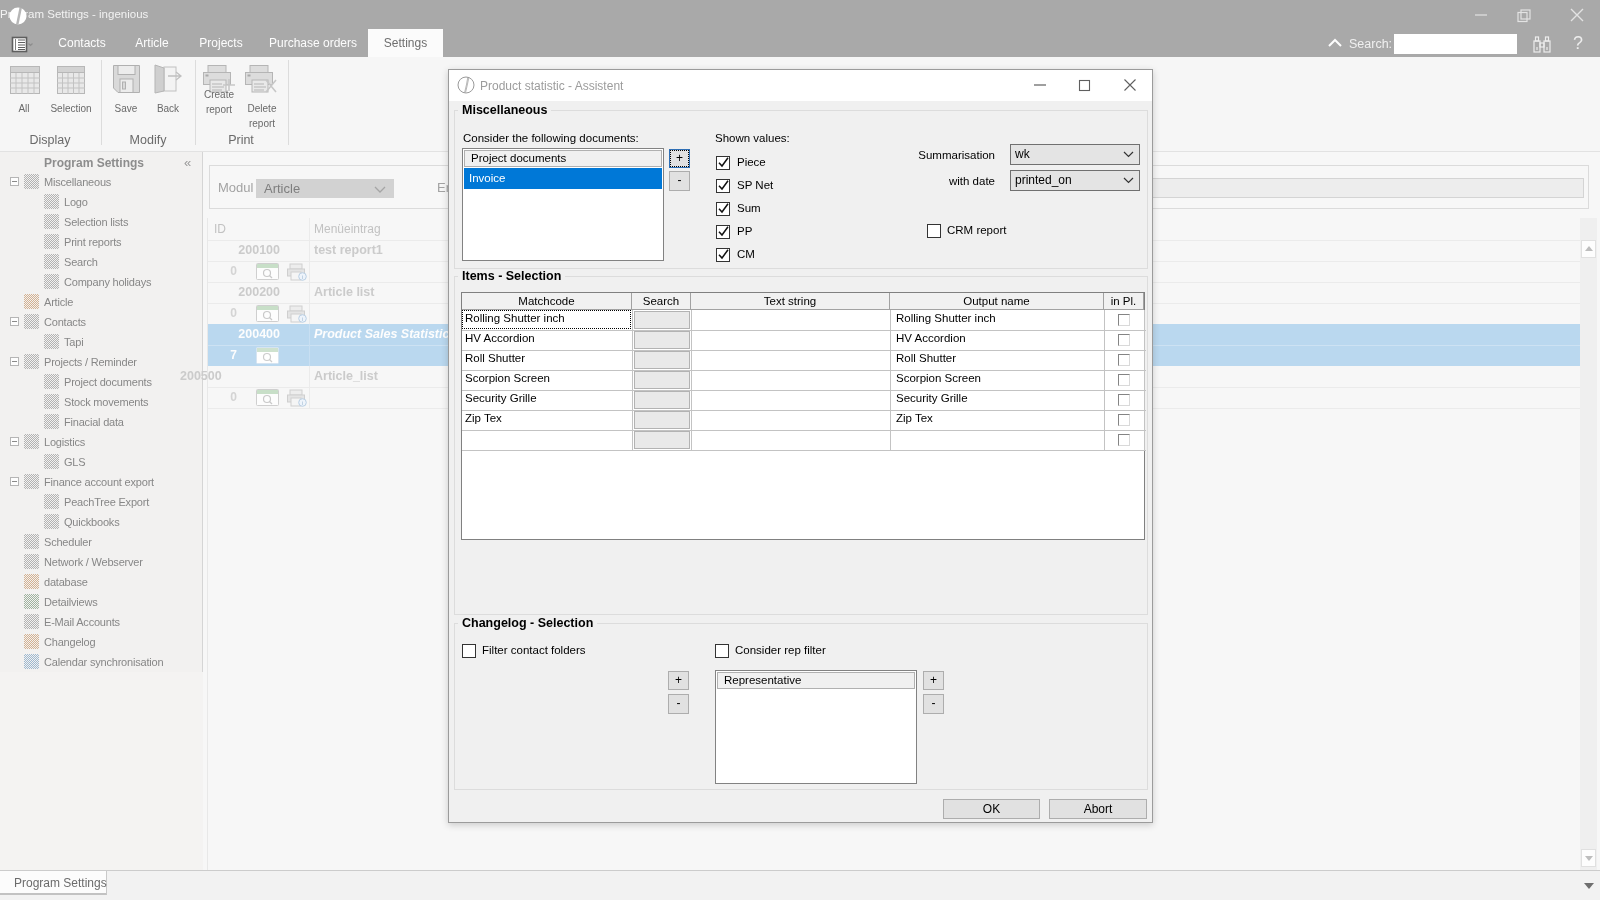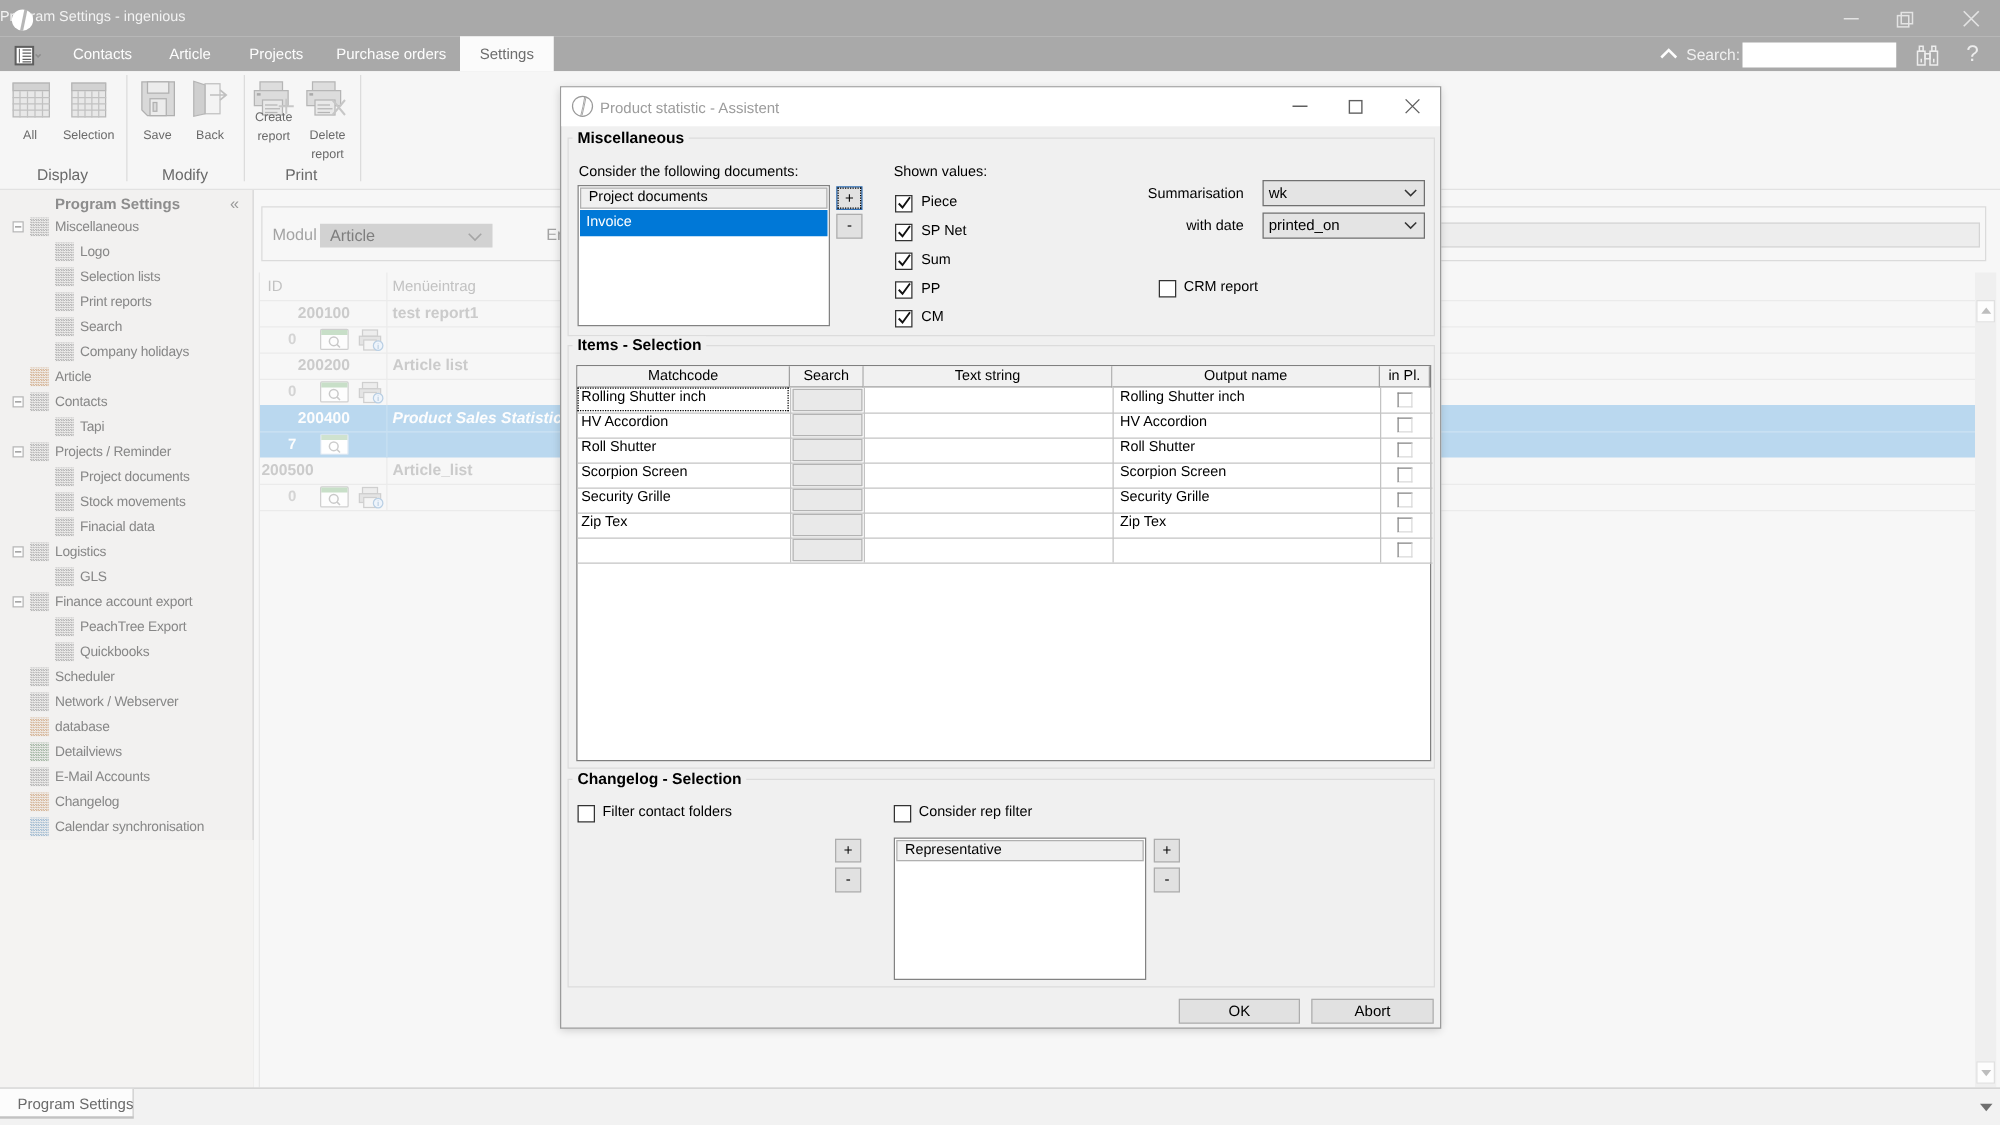--- a/index.html
+++ b/index.html
@@ -281,21 +281,21 @@
 <div class="abs selrow" style="left:208px;top:324px;width:1372px;height:42px;"></div>
 <div class="abs" style="left:208px;top:345px;width:1372px;height:1px;background:#cde2f3;"></div>
 <div class="abs" style="left:309px;top:324px;width:1px;height:42px;background:#c8dff2;"></div>
 <div class="dis-num" style="left:180px;top:243px;width:100px;text-align:right;">200100</div>
 <div class="dis-txt" style="left:314px;top:243px;">test report1</div>
 <div class="dis-num" style="left:180px;top:285px;width:100px;text-align:right;">200200</div>
 <div class="dis-txt" style="left:314px;top:285px;">Article list</div>
 <div class="dis-num" style="left:180px;top:327px;width:100px;text-align:right;color:#fdfdfd;">200400</div>
 <div class="dis-txt" style="left:314px;top:327px;color:#fdfdfd;font-style:italic;">Product Sales Statistic</div>
 <div class="dis-num" style="left:180px;top:348px;width:57px;text-align:right;font-size:12px;color:#fdfdfd;">7</div>
-<div class="dis-num" style="left:180px;top:369px;width:100px;text-align:center;">200500</div>
+<div class="dis-num" style="left:180px;top:369px;width:100px;text-align:left;">200500</div>
 <div class="dis-txt" style="left:314px;top:369px;">Article_list</div>
 
 <div class="dis-num" style="left:180px;top:264px;width:57px;text-align:right;font-size:12px;color:#d4d4d4;">0</div>
 <div class="dis-num" style="left:180px;top:306px;width:57px;text-align:right;font-size:12px;color:#d4d4d4;">0</div>
 <div class="dis-num" style="left:180px;top:390px;width:57px;text-align:right;font-size:12px;color:#d4d4d4;">0</div>
 
 <svg class="abs" style="left:256px;top:263px;" width="54" height="18" viewBox="0 0 54 18">
   <rect x="0.5" y="0.5" width="22" height="16" rx="1" fill="#fdfdfd" stroke="#cfcfcf"></rect>
   <rect x="1" y="1" width="21" height="4" fill="#c8dfc8"></rect>
   <circle cx="11" cy="10" r="3.5" fill="none" stroke="#c9c9c9" stroke-width="1.2"></circle>
@@ -418,21 +418,21 @@
   <div class="combo" style="left:561px;top:100px;width:130px;">printed_on<svg width="11" height="7" viewBox="0 0 11 7">
         <path d="M1 1 L5.5 5.5 L10 1" fill="none" stroke="#333" stroke-width="1.2"></path>
       </svg></div>
   <svg class="abs" style="left:478px;top:154px;" width="14" height="14" viewBox="0 0 14 14">
       <rect x="0.5" y="0.5" width="13" height="13" fill="#fff" stroke="#333"></rect>
     </svg>
   <div class="dlabel" style="left:498px;top:154px;">CRM report</div>
 
   <div class="groupbox" style="left:5px;top:206px;width:694px;height:339px;"></div>
   <div class="grouplabel" style="left:9px;top:199px;">Items - Selection</div>
-  <div class="abs" style="left:12px;top:222px;width:684px;height:317px;background:#ffffff;border:1px solid #808080;">
+  <div class="abs" style="left:12px;top:222px;width:684px;height:248px;background:#ffffff;border:1px solid #808080;">
 <div style="position:absolute;left:0px;top:0;width:170px;height:17px;background:#f1f1f1;border-right:1px solid #a2a2a2;border-bottom:1px solid #a2a2a2;font-size:11.5px;text-align:center;line-height:16px;color:#000;">Matchcode</div>
 <div style="position:absolute;left:170px;top:0;width:59px;height:17px;background:#f1f1f1;border-right:1px solid #a2a2a2;border-bottom:1px solid #a2a2a2;font-size:11.5px;text-align:center;line-height:16px;color:#000;">Search</div>
 <div style="position:absolute;left:229px;top:0;width:199px;height:17px;background:#f1f1f1;border-right:1px solid #a2a2a2;border-bottom:1px solid #a2a2a2;font-size:11.5px;text-align:center;line-height:16px;color:#000;">Text string</div>
 <div style="position:absolute;left:428px;top:0;width:214px;height:17px;background:#f1f1f1;border-right:1px solid #a2a2a2;border-bottom:1px solid #a2a2a2;font-size:11.5px;text-align:center;line-height:16px;color:#000;">Output name</div>
 <div style="position:absolute;left:642px;top:0;width:40px;height:17px;background:#f1f1f1;border-right:1px solid #a2a2a2;border-bottom:1px solid #a2a2a2;font-size:11.5px;text-align:center;line-height:16px;color:#000;">in Pl.</div>
 <div style="position:absolute;left:170px;top:17px;width:1px;height:140px;background:#c3c3c3;"></div>
 <div style="position:absolute;left:229px;top:17px;width:1px;height:140px;background:#c3c3c3;"></div>
 <div style="position:absolute;left:428px;top:17px;width:1px;height:140px;background:#c3c3c3;"></div>
 <div style="position:absolute;left:642px;top:17px;width:1px;height:140px;background:#c3c3c3;"></div>
 <div style="position:absolute;left:682px;top:17px;width:1px;height:140px;background:#c3c3c3;"></div>

